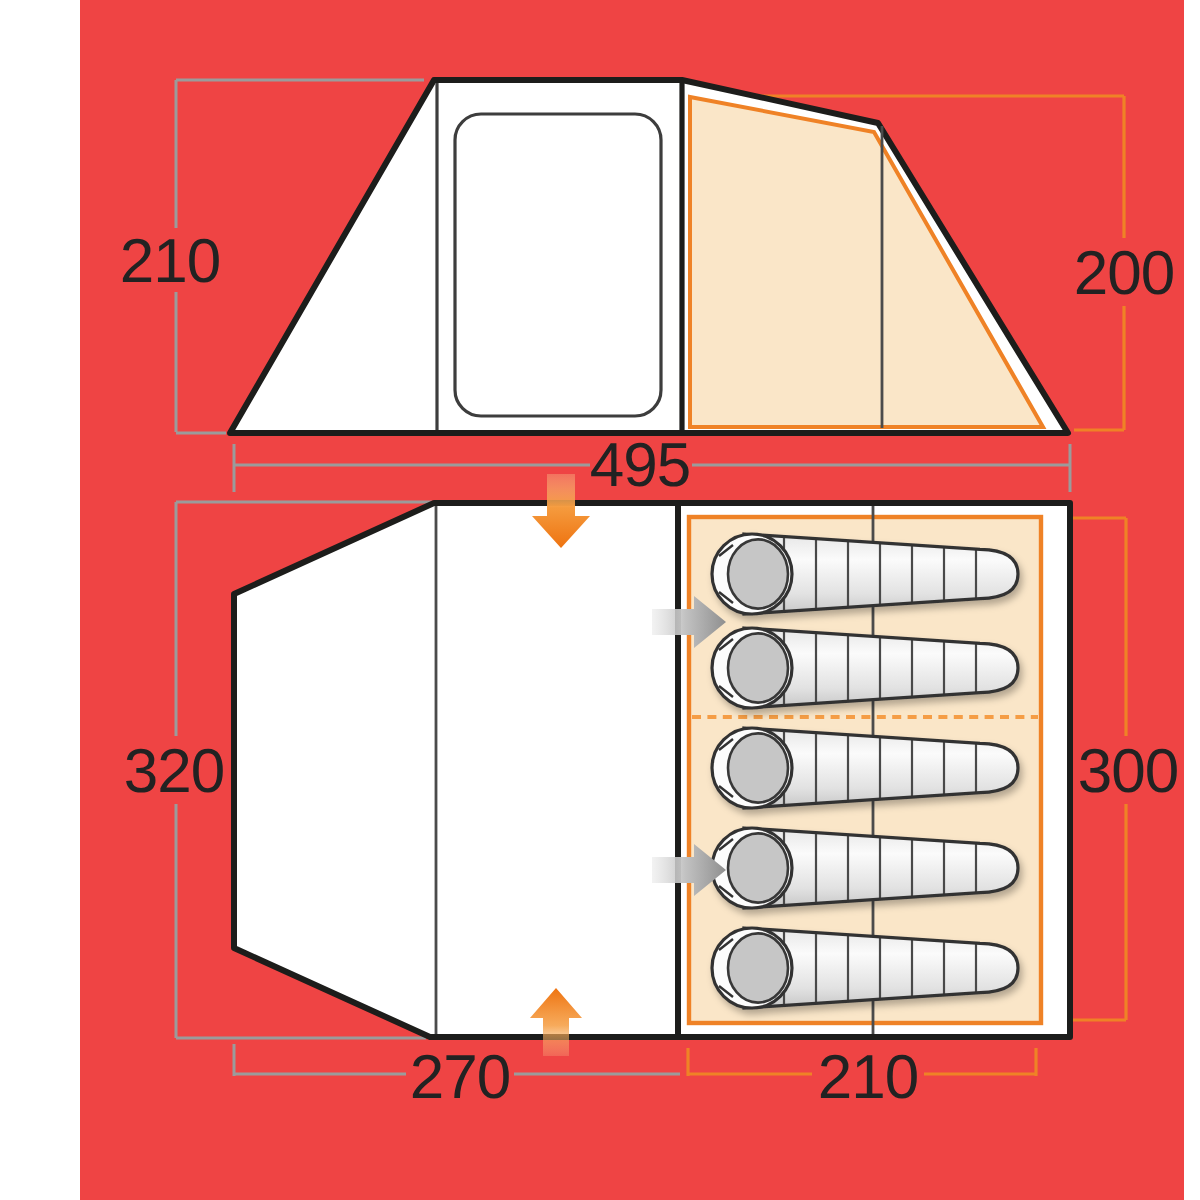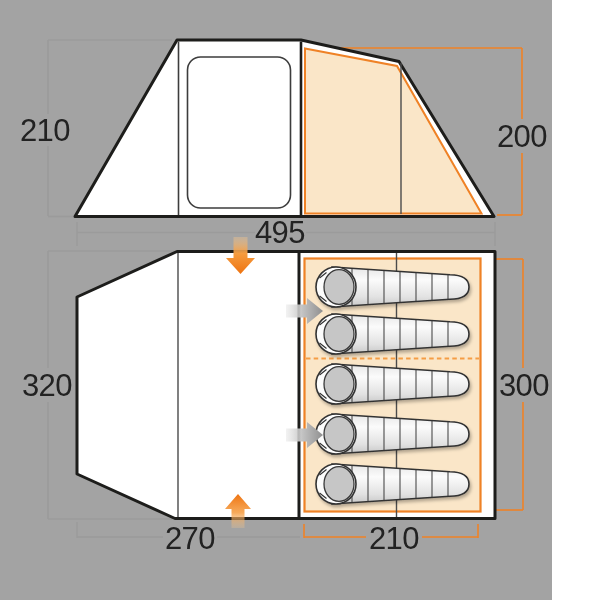--- a/index.html
+++ b/index.html
@@ -1,18 +1,19 @@
 <!DOCTYPE html>
 <html><head>
 <meta charset="utf-8">
 <style>
   html,body{margin:0;padding:0;background:#ffffff;}
   #canvas{
-    position:relative;width:552px;height:600px;background:#a3a3a3;overflow:hidden;
+    position:relative;width:552px;height:600px;background:#ef4444;overflow:hidden;
     font-family:"Liberation Sans",sans-serif;
+    margin-left:40px;
   }
   svg{position:absolute;inset:0;display:block;}
   text.dim{
     font-family:"Liberation Sans",sans-serif;
     font-size:31px;
     fill:#222222;
     text-anchor:middle;
     letter-spacing:-0.5px;
   }
 </style>

